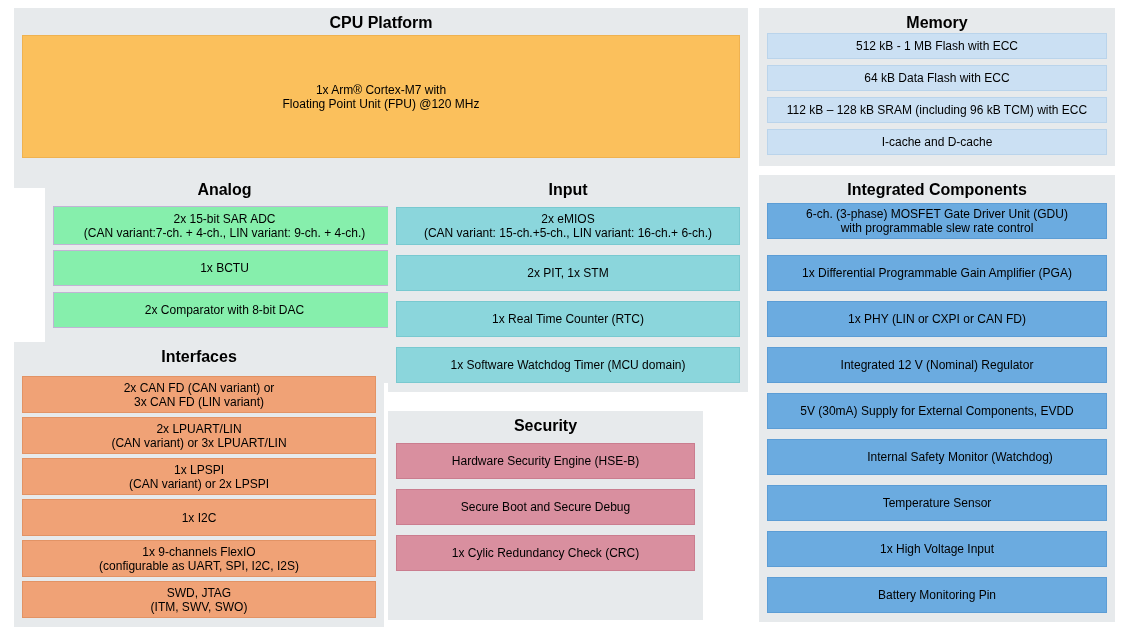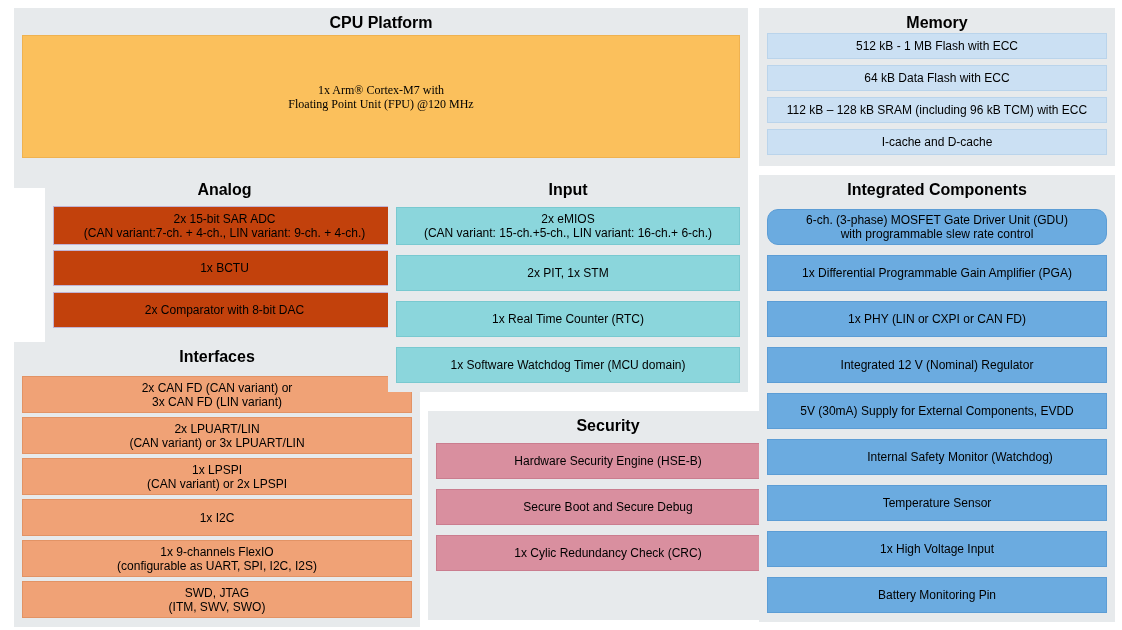--- a/index.html
+++ b/index.html
@@ -31,54 +31,54 @@
     align-items:center;
     justify-content:center;
     text-align:center;
     font-size:12px;
     line-height:14px;
     white-space:pre-line;
     color:#000;
   }
   .c-cpu {background:#fbc05c;border:1px solid #efb250;}
   .c-mem {background:#cbe0f3;border:1px solid #bad4eb;}
-  .c-ana {background:#c2410c;border:1px solid #c1b4d5;}
+  .c-ana {background:#86efac;border:1px solid #c1b4d5;}
   .c-int {background:#f0a276;border:1px solid #e29365;}
   .c-tim {background:#8bd6dc;border:1px solid #79c9d0;}
   .c-sec {background:#d98f9f;border:1px solid #ca7d8f;}
   .c-ic  {background:#6babe0;border:1px solid #5c9dd5;}
 </style>
 </head>
 <body>
 
 <div class="page">
 
   <section class="panel" style="left:14px;top:8px;width:734px;height:180px;">
     <h2 class="panel-title">CPU Platform</h2>
-    <div class="blk c-cpu" style="top:27px;height:121px;font-family:Liberation Serif, serif;">1x Arm® Cortex-M7 with
+    <div class="blk c-cpu" style="top:27px;height:121px;">1x Arm® Cortex-M7 with
 Floating Point Unit (FPU) @120 MHz</div>
   </section>
 
   <section class="panel" style="left:759px;top:8px;width:356px;height:158px;">
     <h2 class="panel-title">Memory</h2>
     <div class="blk c-mem" style="top:25px;height:24px;">512 kB - 1 MB Flash with ECC</div>
     <div class="blk c-mem" style="top:57px;height:24px;">64 kB Data Flash with ECC</div>
     <div class="blk c-mem" style="top:89px;height:24px;">112 kB – 128 kB SRAM (including 96 kB TCM) with ECC</div>
     <div class="blk c-mem" style="top:121px;height:24px;">I-cache and D-cache</div>
   </section>
 
   <section class="panel" style="left:14px;top:175px;width:359px;height:208px;margin-left:31px;">
     <h2 class="panel-title">Analog</h2>
     <div class="blk c-ana" style="top:31px;height:37px;">2x 15-bit SAR ADC
 (CAN variant:7-ch. + 4-ch., LIN variant: 9-ch. + 4-ch.)</div>
     <div class="blk c-ana" style="top:75px;height:34px;">1x BCTU</div>
     <div class="blk c-ana" style="top:117px;height:34px;">2x Comparator with 8-bit DAC</div>
   </section>
 
-  <section class="panel" style="left:14px;top:342px;width:370px;height:285px;padding-left:36px;">
+  <section class="panel" style="left:14px;top:342px;width:370px;height:285px;">
     <h2 class="panel-title">Interfaces</h2>
     <div class="blk c-int" style="top:34px;height:35px;">2x CAN FD (CAN variant) or
 3x CAN FD (LIN variant)</div>
     <div class="blk c-int" style="top:75px;height:35px;">2x LPUART/LIN
 (CAN variant) or 3x LPUART/LIN</div>
     <div class="blk c-int" style="top:116px;height:35px;">1x LPSPI
 (CAN variant) or 2x LPSPI</div>
     <div class="blk c-int" style="top:157px;height:35px;">1x I2C</div>
     <div class="blk c-int" style="top:198px;height:35px;">1x 9-channels FlexIO
 (configurable as UART, SPI, I2C, I2S)</div>
@@ -88,30 +88,30 @@
 
   <section class="panel" style="left:388px;top:175px;width:360px;height:217px;">
     <h2 class="panel-title">Input</h2>
     <div class="blk c-tim" style="top:32px;height:36px;">2x eMIOS
 (CAN variant: 15-ch.+5-ch., LIN variant: 16-ch.+ 6-ch.)</div>
     <div class="blk c-tim" style="top:80px;height:34px;">2x PIT, 1x STM</div>
     <div class="blk c-tim" style="top:126px;height:34px;">1x Real Time Counter (RTC)</div>
     <div class="blk c-tim" style="top:172px;height:34px;">1x Software Watchdog Timer (MCU domain)</div>
   </section>
 
-  <section class="panel" style="left:388px;top:411px;width:360px;height:209px;margin-left:40px;">
+  <section class="panel" style="left:388px;top:411px;width:315px;height:209px;">
     <h2 class="panel-title">Security</h2>
     <div class="blk c-sec" style="top:32px;height:34px;">Hardware Security Engine (HSE-B)</div>
     <div class="blk c-sec" style="top:78px;height:34px;">Secure Boot and Secure Debug</div>
     <div class="blk c-sec" style="top:124px;height:34px;">1x Cylic Redundancy Check (CRC)</div>
   </section>
 
   <section class="panel" style="left:759px;top:175px;width:356px;height:447px;">
     <h2 class="panel-title">Integrated Components</h2>
-    <div class="blk c-ic" style="top:34px;height:34px;border-radius:11px;">6-ch. (3-phase) MOSFET Gate Driver Unit (GDU)
+    <div class="blk c-ic" style="top:28px;height:34px;">6-ch. (3-phase) MOSFET Gate Driver Unit (GDU)
 with programmable slew rate control</div>
     <div class="blk c-ic" style="top:80px;height:34px;">1x Differential Programmable Gain Amplifier (PGA)</div>
     <div class="blk c-ic" style="top:126px;height:34px;">1x PHY (LIN or CXPI or CAN FD)</div>
     <div class="blk c-ic" style="top:172px;height:34px;">Integrated 12 V (Nominal) Regulator</div>
     <div class="blk c-ic" style="top:218px;height:34px;">5V (30mA) Supply for External Components, EVDD</div>
     <div class="blk c-ic" style="top:264px;height:34px;padding-left:46px;">Internal Safety Monitor (Watchdog)</div>
     <div class="blk c-ic" style="top:310px;height:34px;">Temperature Sensor</div>
     <div class="blk c-ic" style="top:356px;height:34px;">1x High Voltage Input</div>
     <div class="blk c-ic" style="top:402px;height:34px;">Battery Monitoring Pin</div>
   </section>

